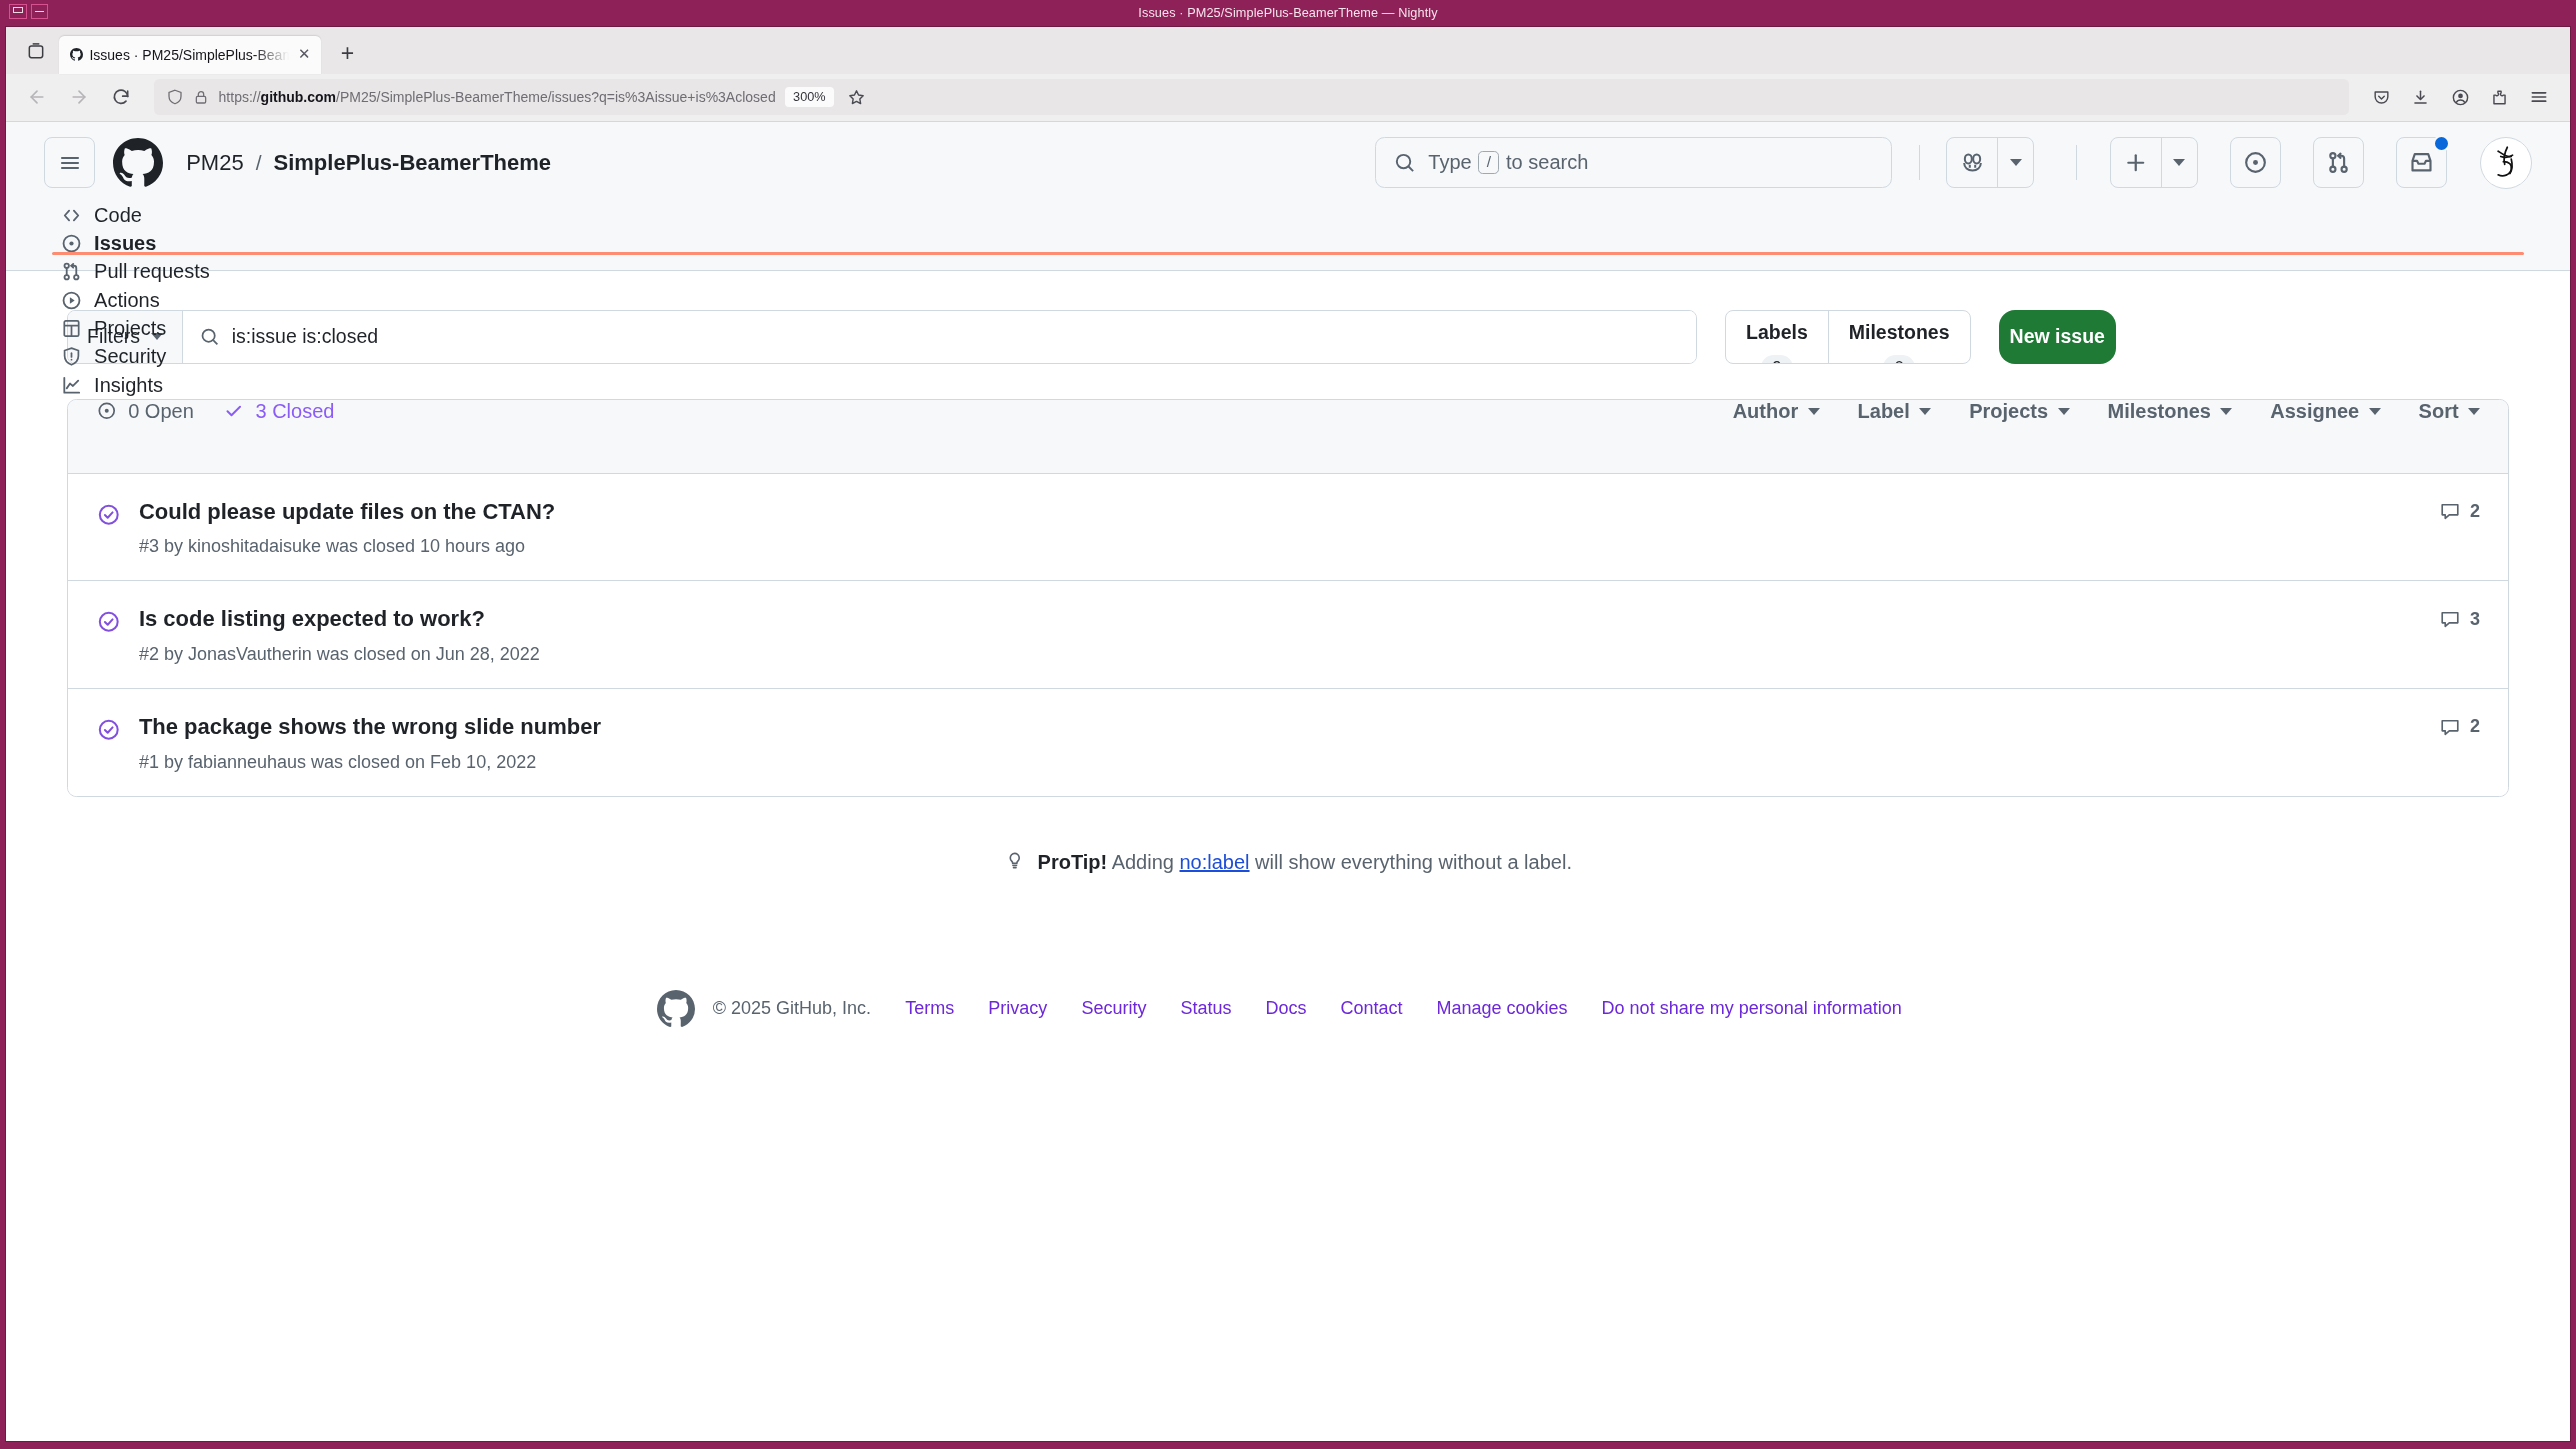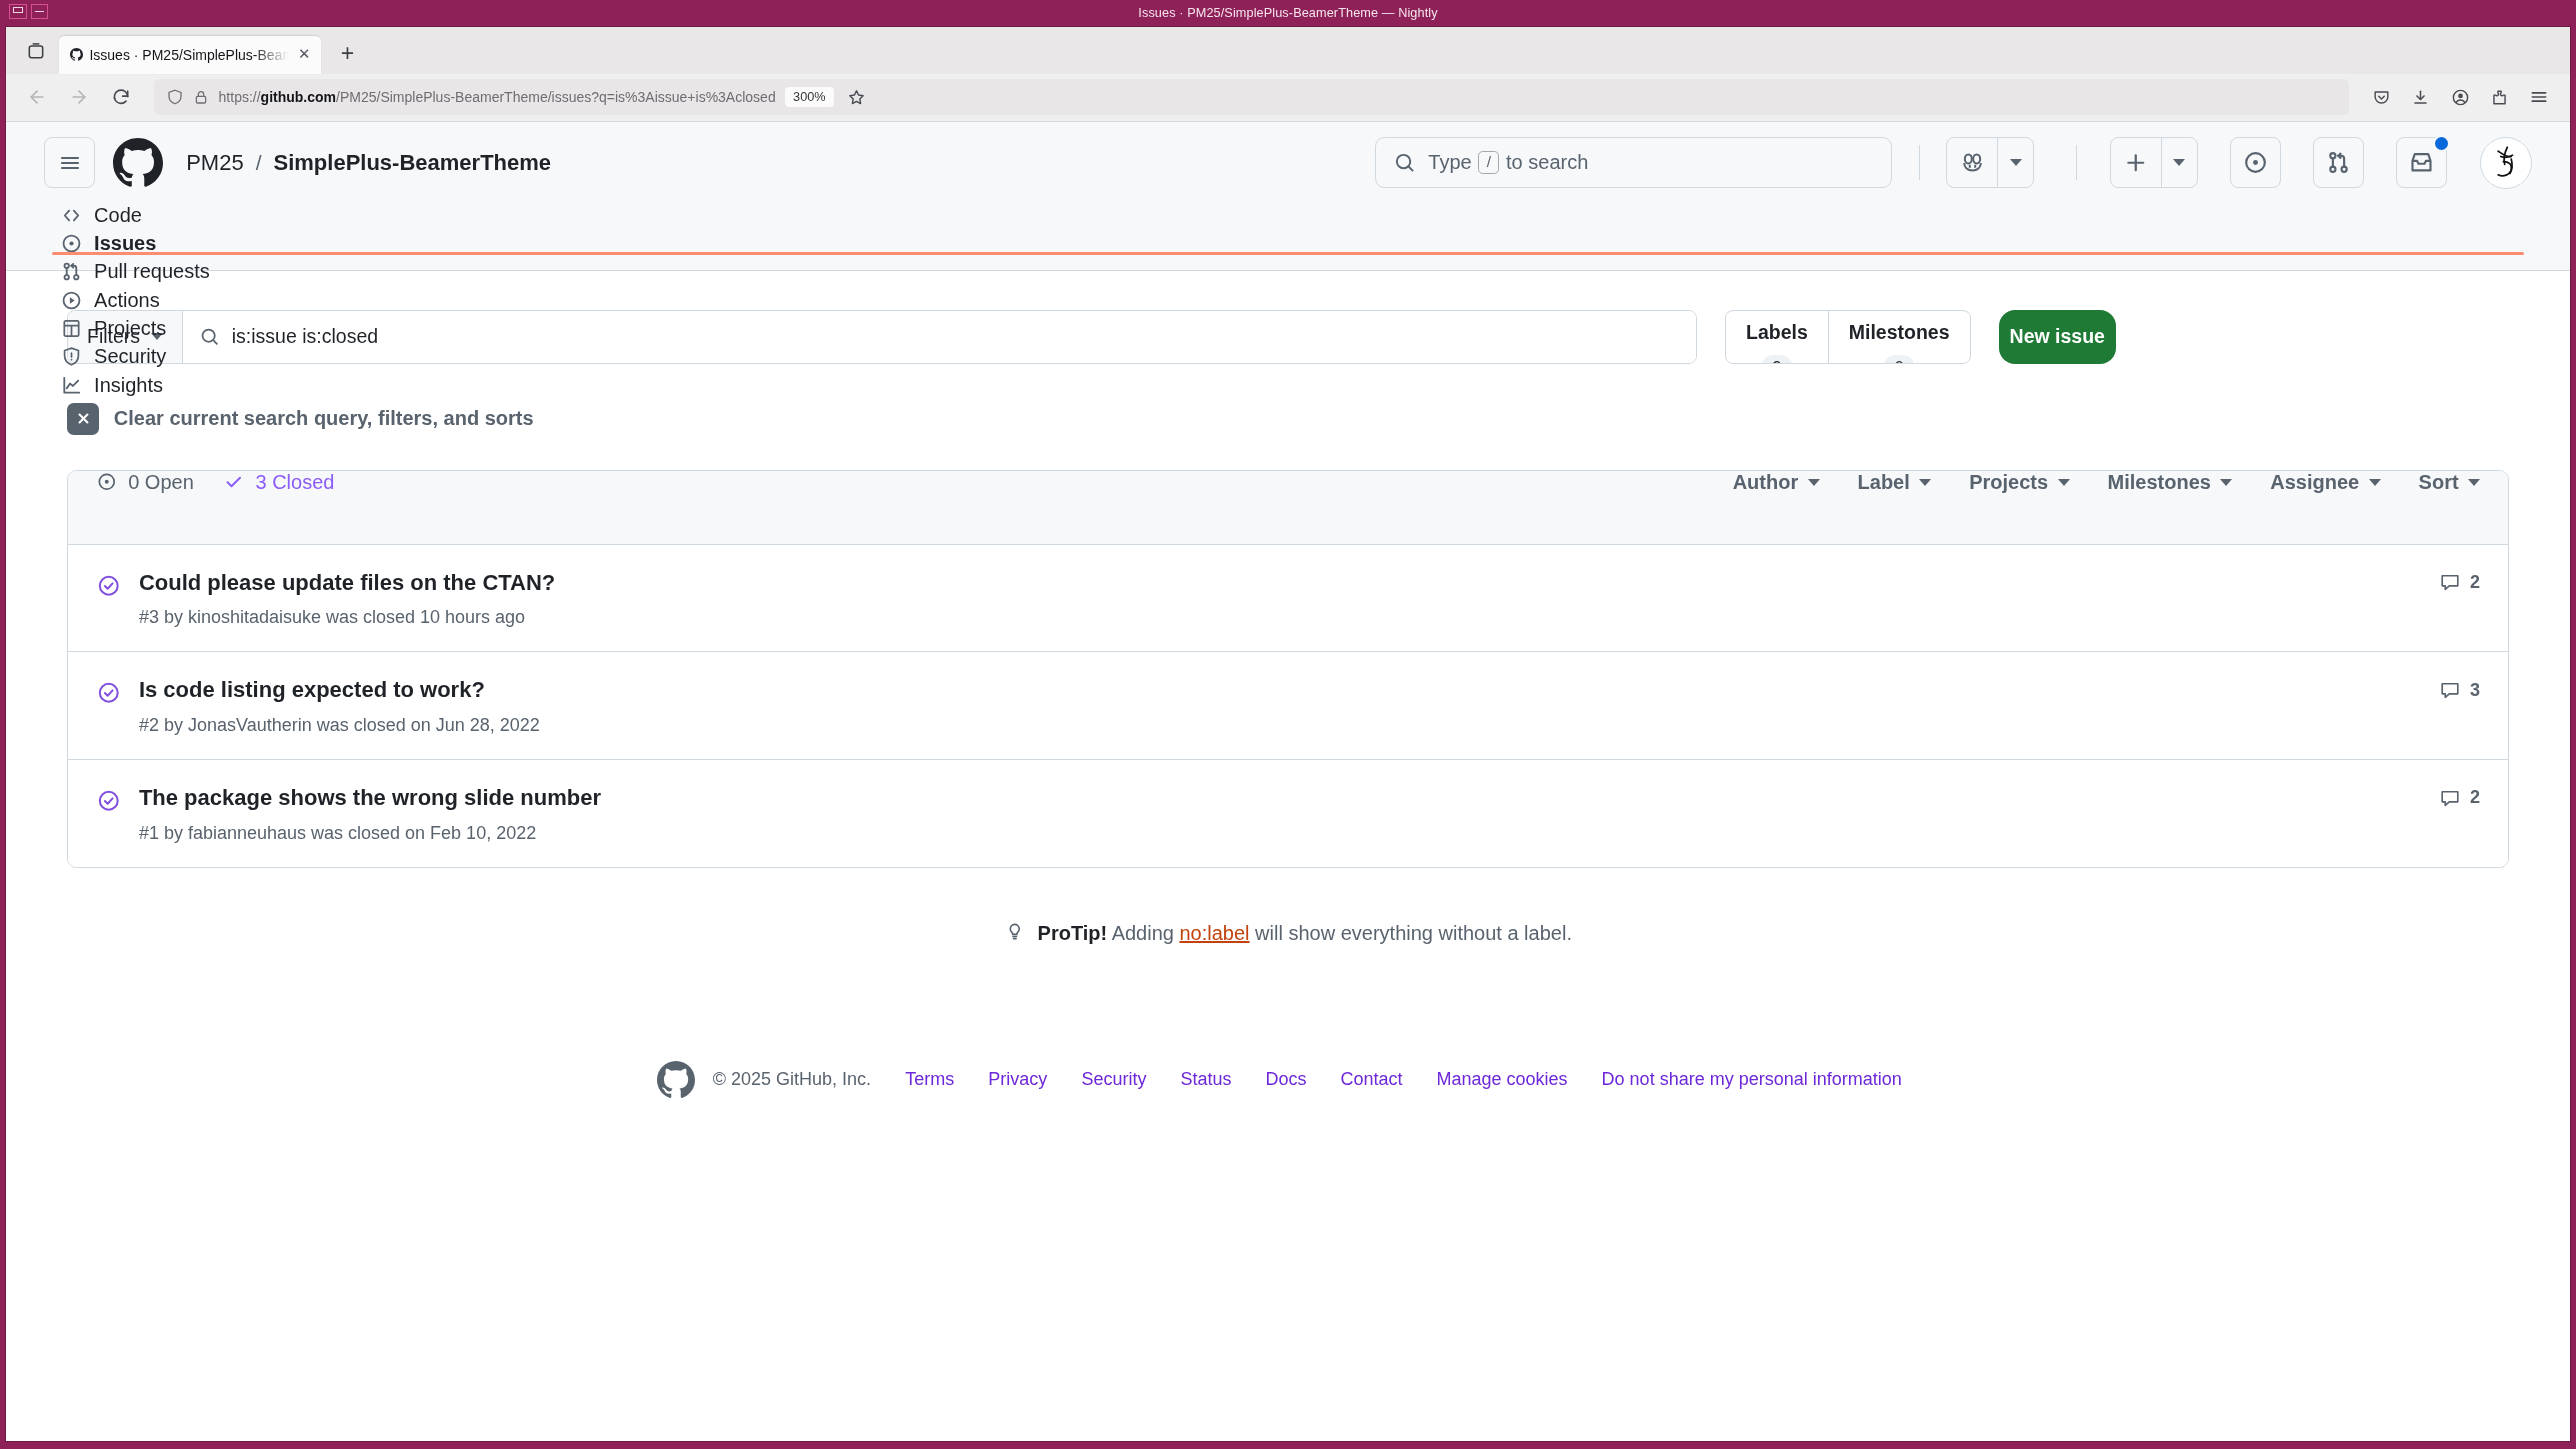--- a/index.html
+++ b/index.html
@@ -260,21 +260,21 @@
     display: flex; align-items: center; gap: 8.7px; color: #59636e;
     font-size: 18px; font-weight: 600; margin-top: 2.7px; flex: 0 0 auto;
   }
 
   
   #protip {
     display: flex; align-items: center; justify-content: center; gap: 12px;
     margin-top: 52px; font-size: 20px; color: #59636e;
   }
   #protip b { color: #1f2328; font-weight: 700; }
-  #protip .lnk { color: #c2410c; text-decoration: underline; }
+  #protip .lnk { color: #1d4ed8; text-decoration: underline; }
 
   
   #gh-footer {
     display: flex; align-items: center; justify-content: center; gap: 0;
     margin-top: 114px; color: #59636e; font-size: 18px;
   }
   #gh-footer .ghmark { color: #59636e; margin-right: 17.4px; display:flex; align-items:center; }
   #gh-footer .copy { margin-right: 17.4px; }
   #gh-footer .flink { padding: 0 17px; color: #6d28d9; }
 </style>
@@ -602,29 +602,20 @@
                     <rect x="5" y="5.5" width="14" height="9" rx="1.2"></rect>
                   </svg>
                 <span>Milestones</span>
                 <span class="counter">0</span>
               </div>
             </div>
 
             <div id="new-issue-btn">New issue</div>
           </div>
 
-          <div id="clear-row">
-            <div id="clear-x">
-              <svg width="19" height="19" viewBox="0 0 24 24" stroke="#ffffff" stroke-width="2.6" stroke-linecap="round">
-                  <path d="M7 7l10 10"></path>
-                  <path d="M17 7L7 17"></path>
-                </svg>
-            </div>
-            <span class="txt">Clear current search query, filters, and sorts</span>
-          </div>
 
           <div id="issues-box">
             <div id="issues-head">
               <div class="state-link open">
                 <svg width="21.5" height="21.5" viewBox="0 0 24 24" fill="none" stroke="currentColor" stroke-width="1.9">
                     <circle cx="12" cy="12" r="8.3"></circle>
                     <circle cx="12" cy="12" r="2.2" fill="currentColor" stroke="none"></circle>
                   </svg>
                 <span>0 Open</span>
               </div>

